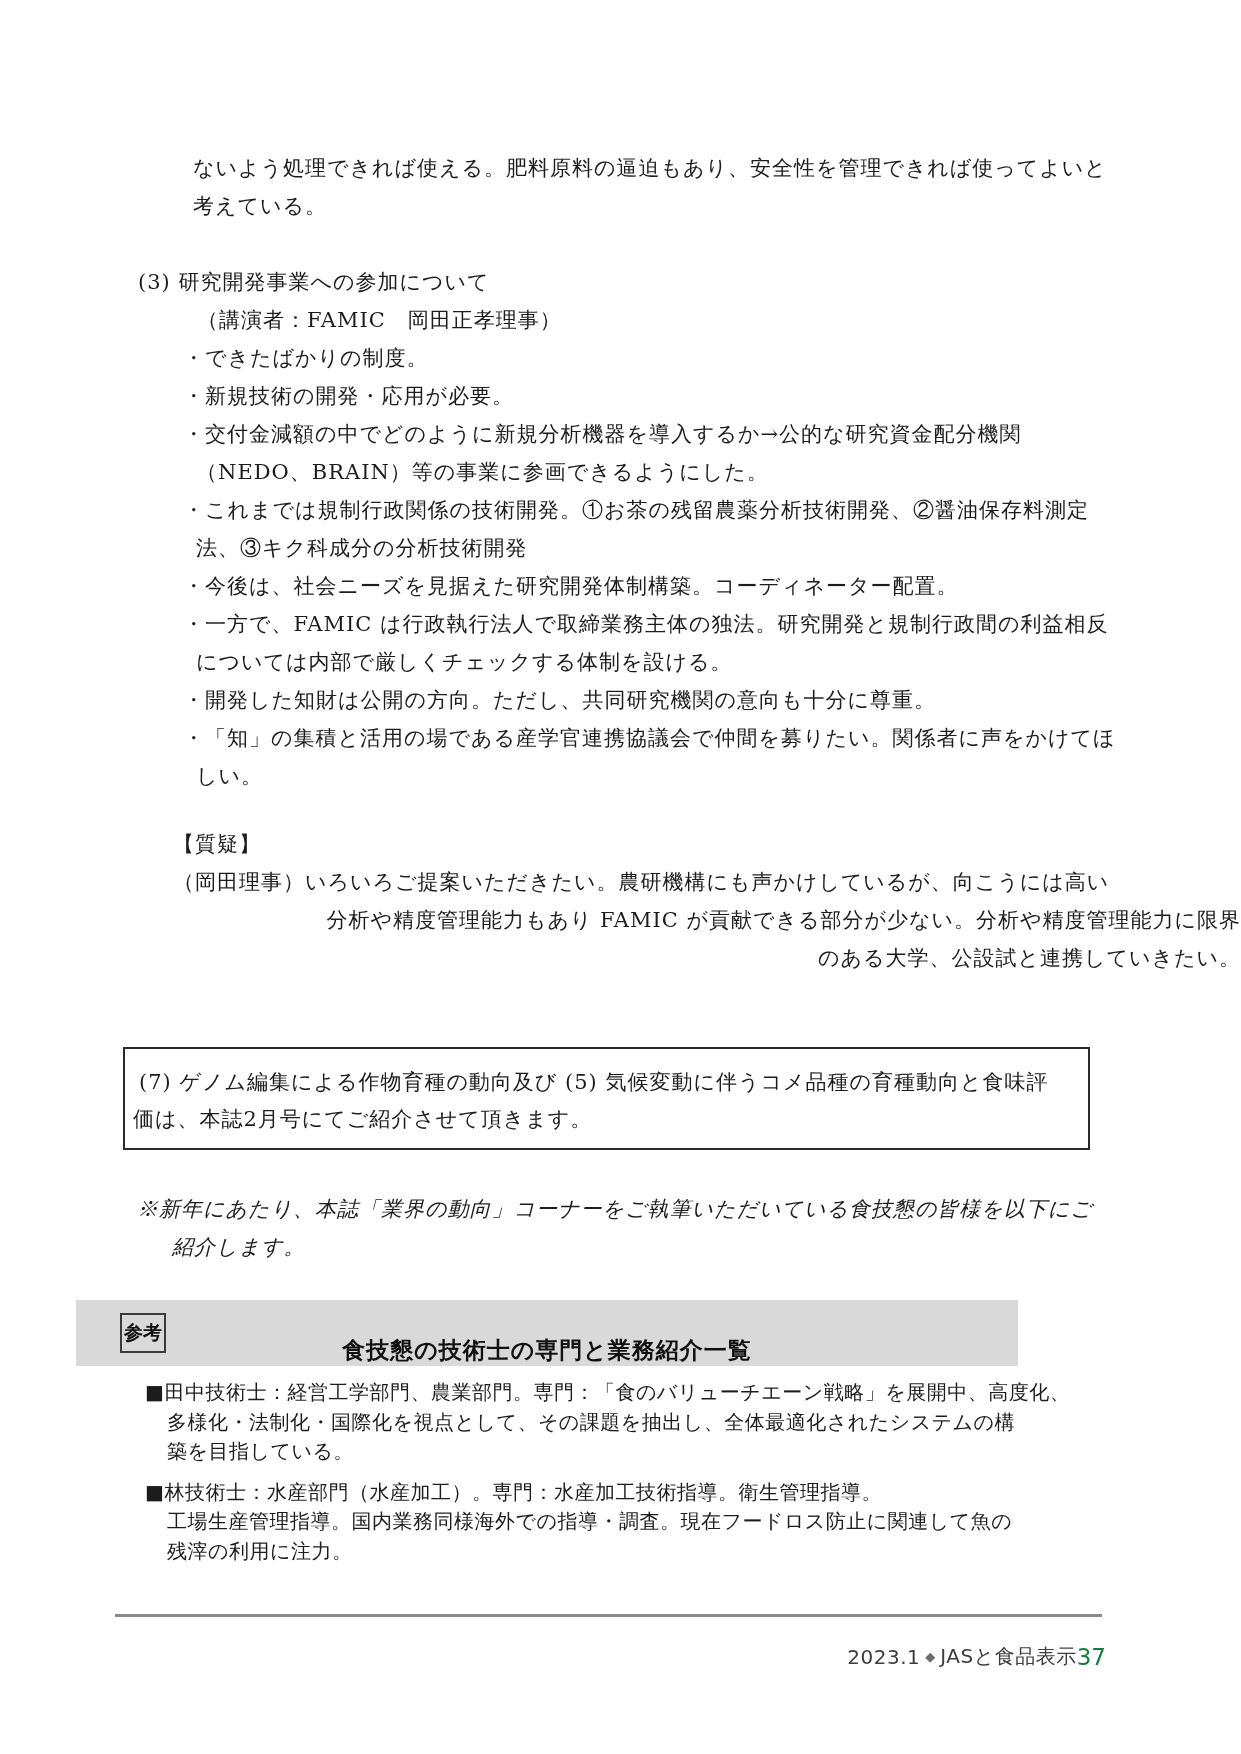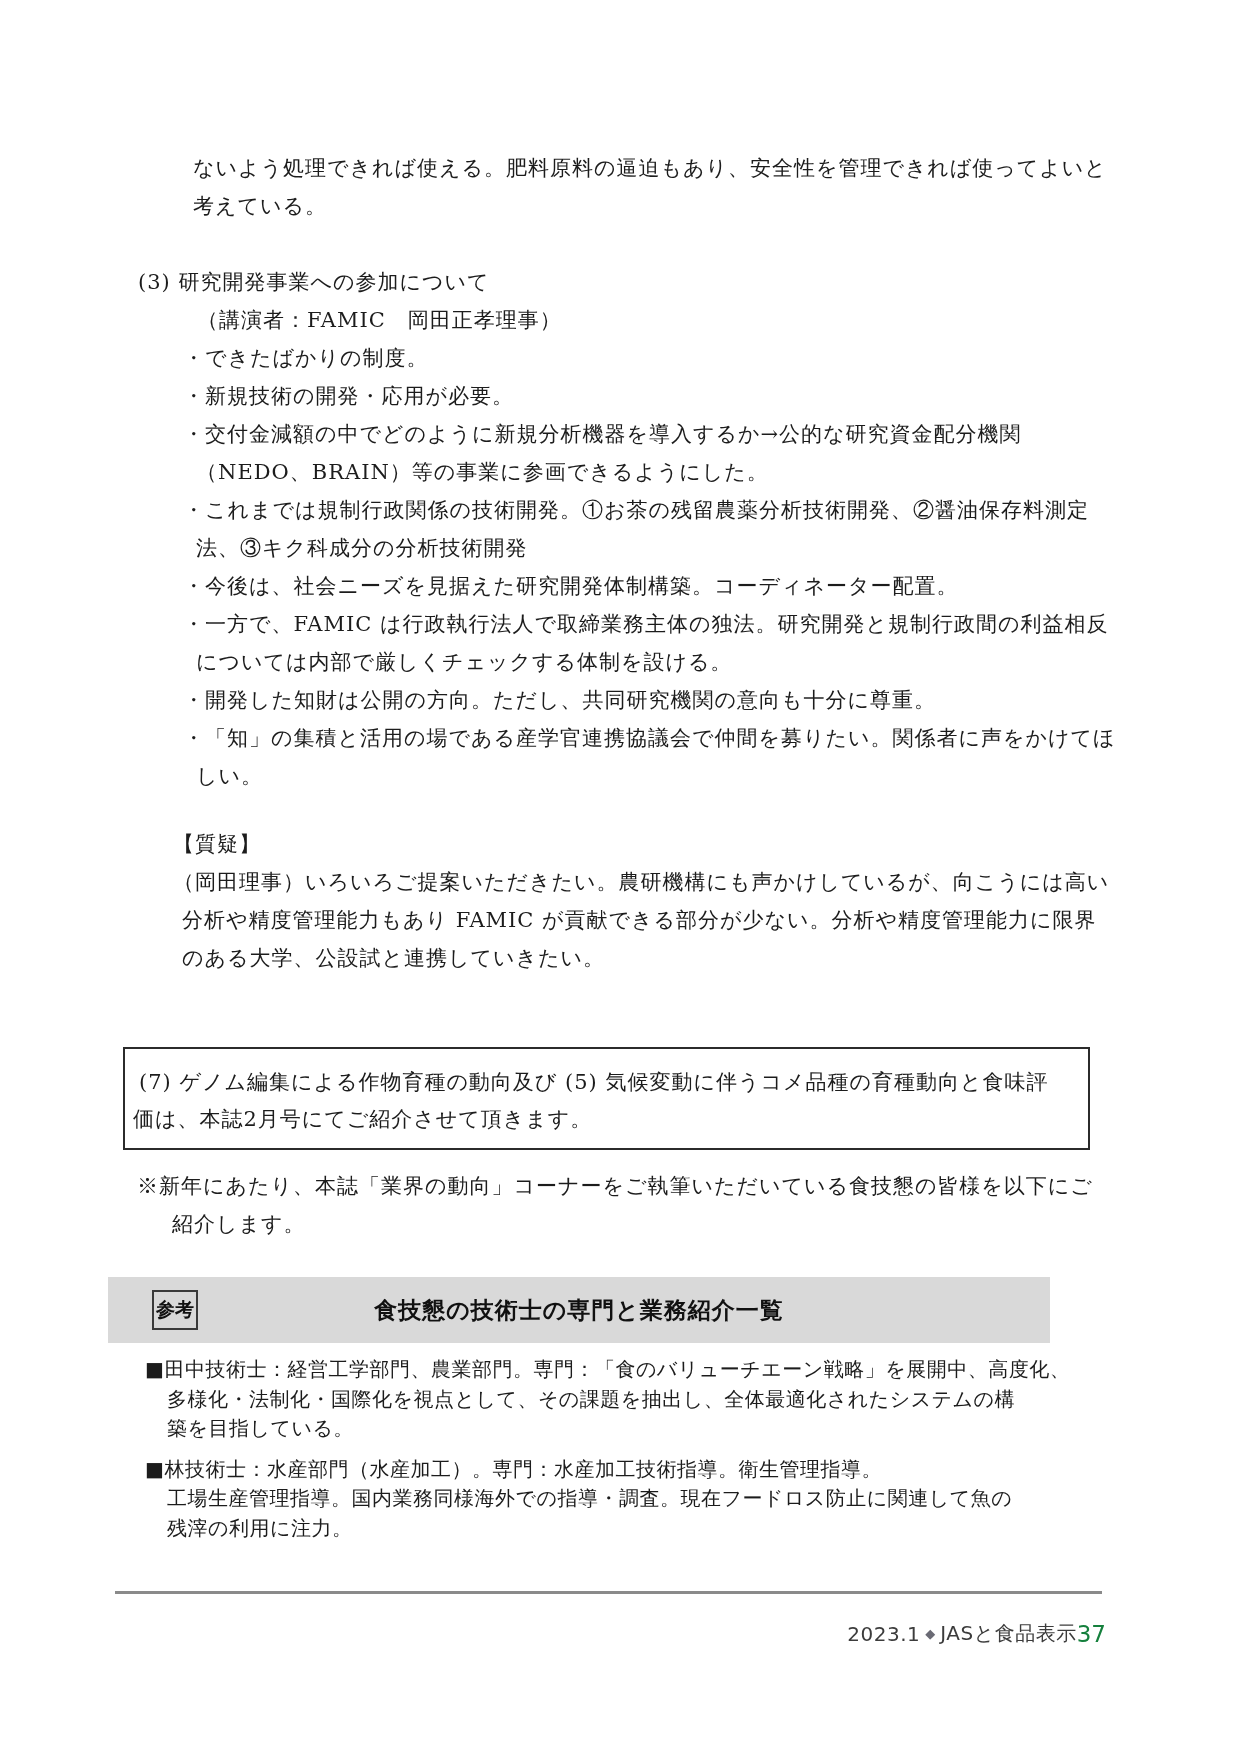--- a/index.html
+++ b/index.html
@@ -20,47 +20,47 @@
     letter-spacing:1px;
     white-space:nowrap;
   }
   
   .ml-a   {margin-left:193px;}  
   .ml-h3  {margin-left:138px;}  
   .ml-spk {margin-left:197px;}  
   .ml-b   {margin-left:183px;}  
   .ml-bc  {margin-left:196px;}  
   .ml-q   {margin-left:173px;}  
-  .ml-qc  {margin-left:182px;}  
+  .ml-qc  {margin-left:182px;text-align:right;}  
   .ml-n   {margin-left:137px;}  
   .ml-nc  {margin-left:172px;}  
 
   .sec-3head{margin-top:38px;}
   .sec-qa{margin-top:30px;}
 
   .notice-box{
     margin-top:70px;
     margin-left:123px;
     width:967px;
     border:2px solid #2b2b2b;
     padding:15px 14px 10px 8px;
     box-sizing:border-box;
   }
   .notice-box .ln{margin-left:0;line-height:37px;height:37px;}
   .notice-box .ln.first{text-indent:6px;}
 
-  .sec-note{margin-top:17px;}
+  .sec-note{margin-top:40px;font-style:italic;}
 
   .banner{
     margin-top:34px;
-    margin-left:108px;
+    margin-left:76px;
     width:942px;height:66px;
     background:#d9d9d9;
     position:relative;
-    display:flex;align-items:center;
+    display:flex;align-items:flex-end;
   }
   .badge{
     position:absolute;left:44px;top:13px;
     width:46px;height:40px;
     border:2px solid #3a3a3a;
     box-sizing:border-box;
     display:flex;align-items:center;justify-content:center;
     font-family:"DejaVu Sans","Liberation Sans",sans-serif;
     font-weight:bold;font-size:19px;color:#111;
   }

